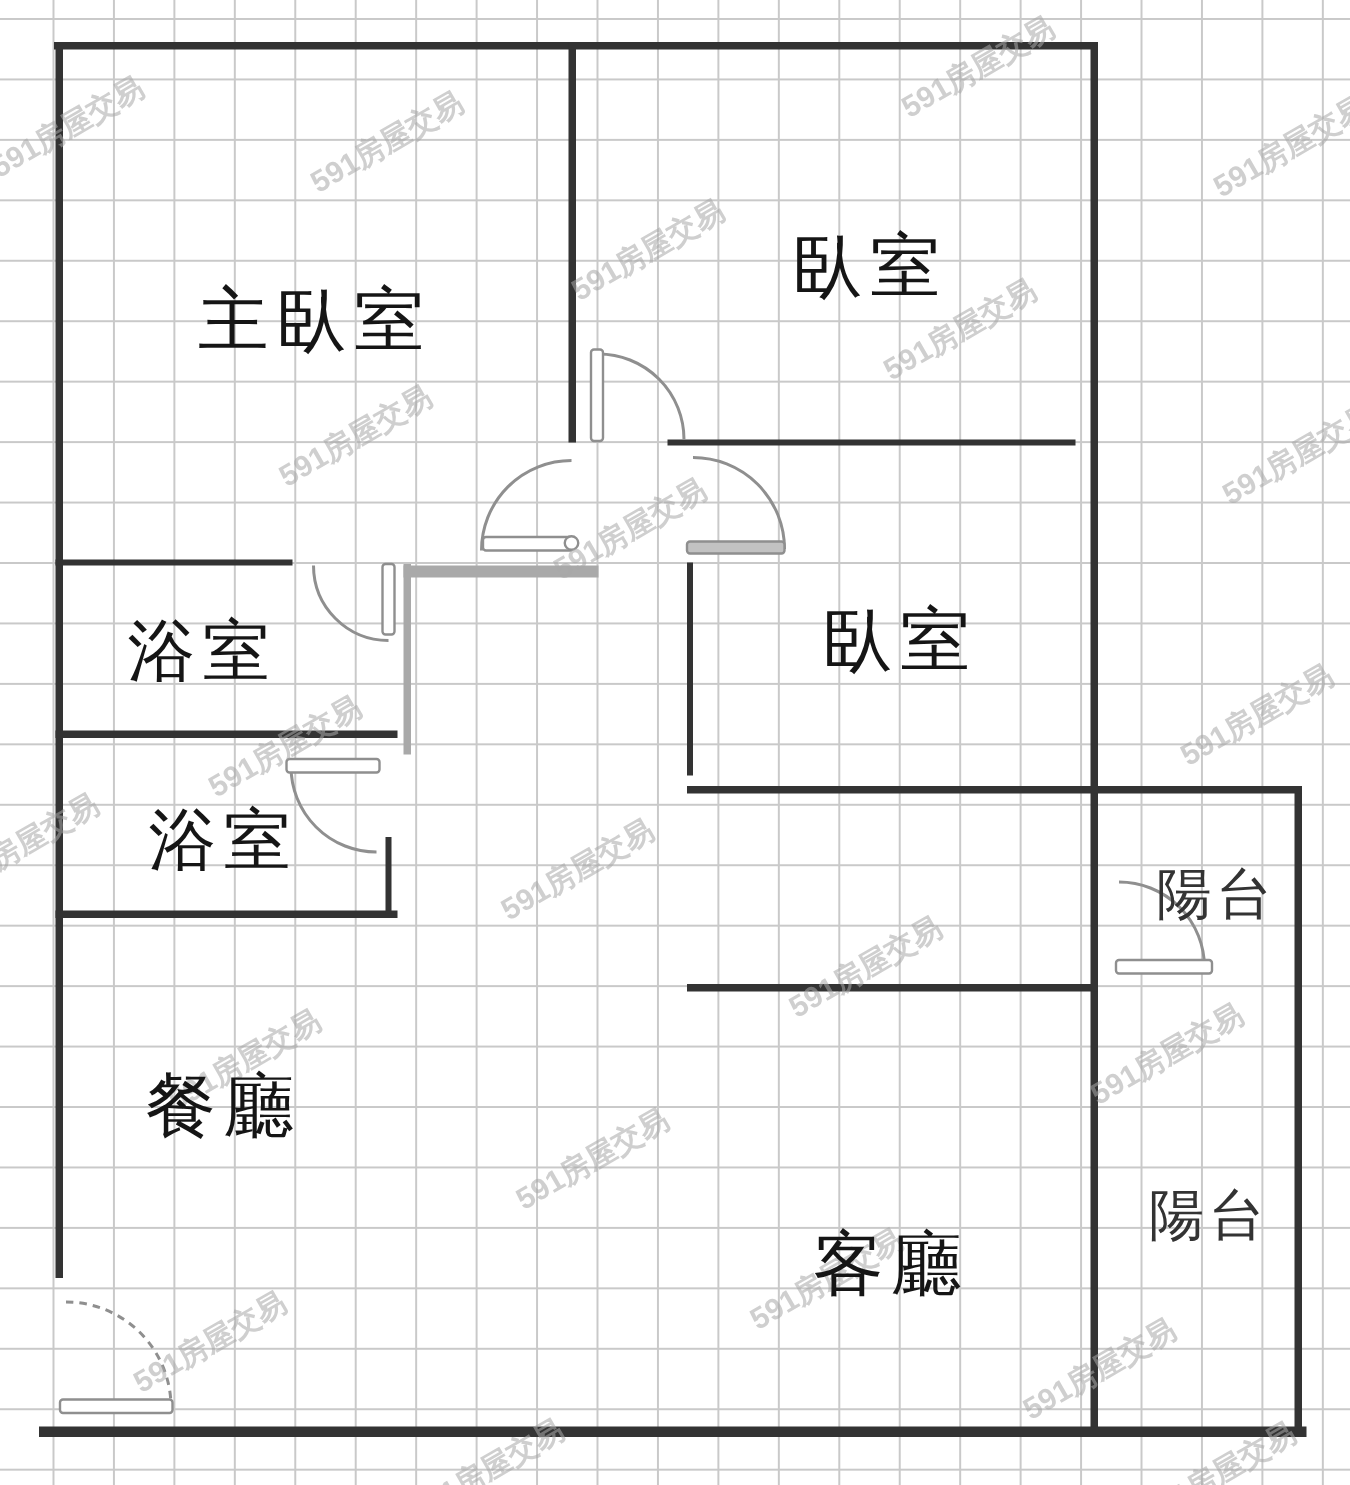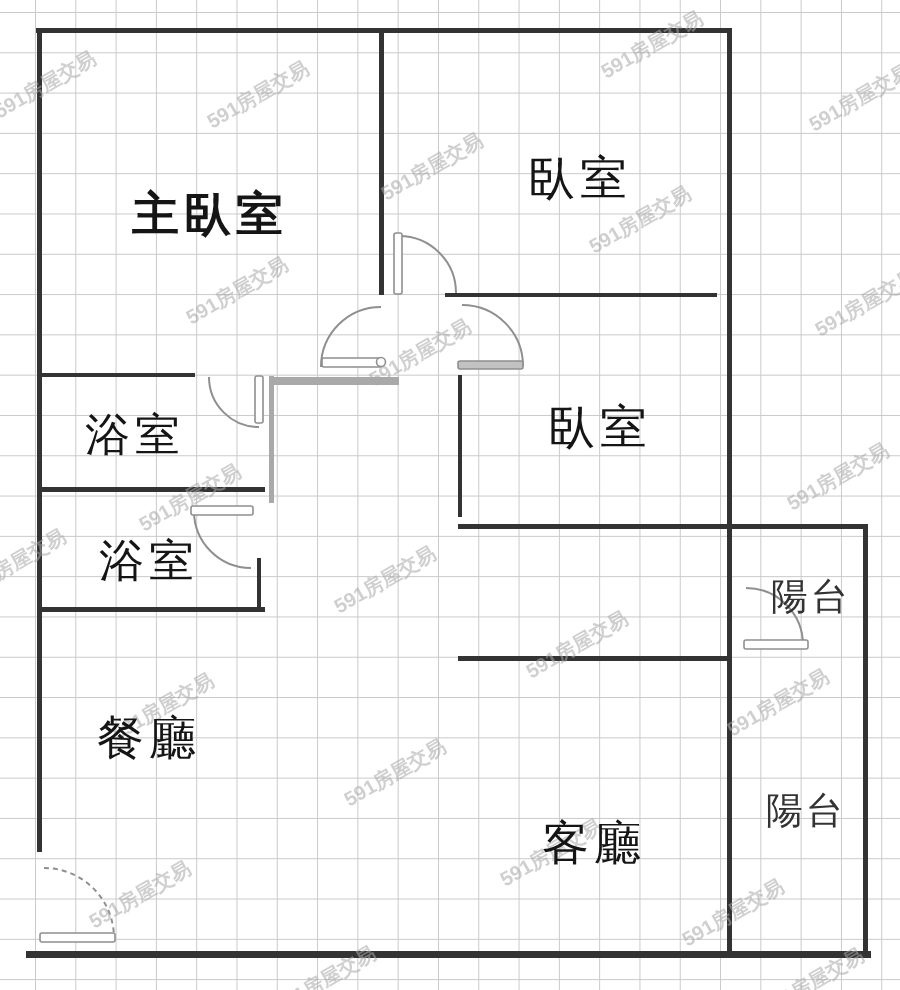--- a/index.html
+++ b/index.html
@@ -76,21 +76,21 @@
       <rect x="322" y="358" width="60" height="9" fill="#ffffff" stroke="#8f8f8f" stroke-width="1.6" rx="2" ry="2"></rect>
       <rect x="394" y="233" width="8" height="61" fill="#ffffff" stroke="#8f8f8f" stroke-width="1.6" rx="2" ry="2"></rect>
       <rect x="458" y="361" width="65" height="8" fill="#c2c2c2" stroke="#8f8f8f" stroke-width="1.6" rx="2" ry="2"></rect>
       <rect x="255" y="376" width="8" height="47" fill="#ffffff" stroke="#8f8f8f" stroke-width="1.6" rx="2" ry="2"></rect>
       <rect x="191" y="506" width="62" height="9" fill="#ffffff" stroke="#8f8f8f" stroke-width="1.6" rx="2" ry="2"></rect>
       <rect x="744" y="640" width="64" height="9" fill="#ffffff" stroke="#8f8f8f" stroke-width="1.6" rx="2" ry="2"></rect>
       <rect x="40" y="933" width="75" height="9" fill="#ffffff" stroke="#8f8f8f" stroke-width="1.6" rx="2" ry="2"></rect>
       <circle cx="381" cy="362" r="4.5" fill="#ffffff" stroke="#8f8f8f" stroke-width="1.6"></circle>
     </svg>
   <div id="labels">
-      <div class="room-label" style="left: 210px; top: 213px; font-size: 47px; color: rgb(21, 21, 21); font-weight: bold;">主臥室</div>
+      <div class="room-label" style="left: 210px; top: 213px; font-size: 47px; color: rgb(21, 21, 21);">主臥室</div>
       <div class="room-label" style="left: 580px; top: 177px; font-size: 47px; color: rgb(21, 21, 21);">臥室</div>
       <div class="room-label" style="left: 600px; top: 426px; font-size: 47px; color: rgb(21, 21, 21);">臥室</div>
       <div class="room-label" style="left: 135px; top: 434px; font-size: 45px; color: rgb(21, 21, 21);">浴室</div>
       <div class="room-label" style="left: 149px; top: 560px; font-size: 45px; color: rgb(21, 21, 21);">浴室</div>
       <div class="room-label" style="left: 811px; top: 596px; font-size: 37px; color: rgb(51, 51, 51); letter-spacing: 3px;">陽台</div>
       <div class="room-label" style="left: 149px; top: 737px; font-size: 47px; color: rgb(21, 21, 21);">餐廳</div>
       <div class="room-label" style="left: 594px; top: 842px; font-size: 47px; color: rgb(21, 21, 21);">客廳</div>
       <div class="room-label" style="left: 806px; top: 810px; font-size: 37px; color: rgb(51, 51, 51); letter-spacing: 3px;">陽台</div>
     </div>
   <div id="watermarks">

